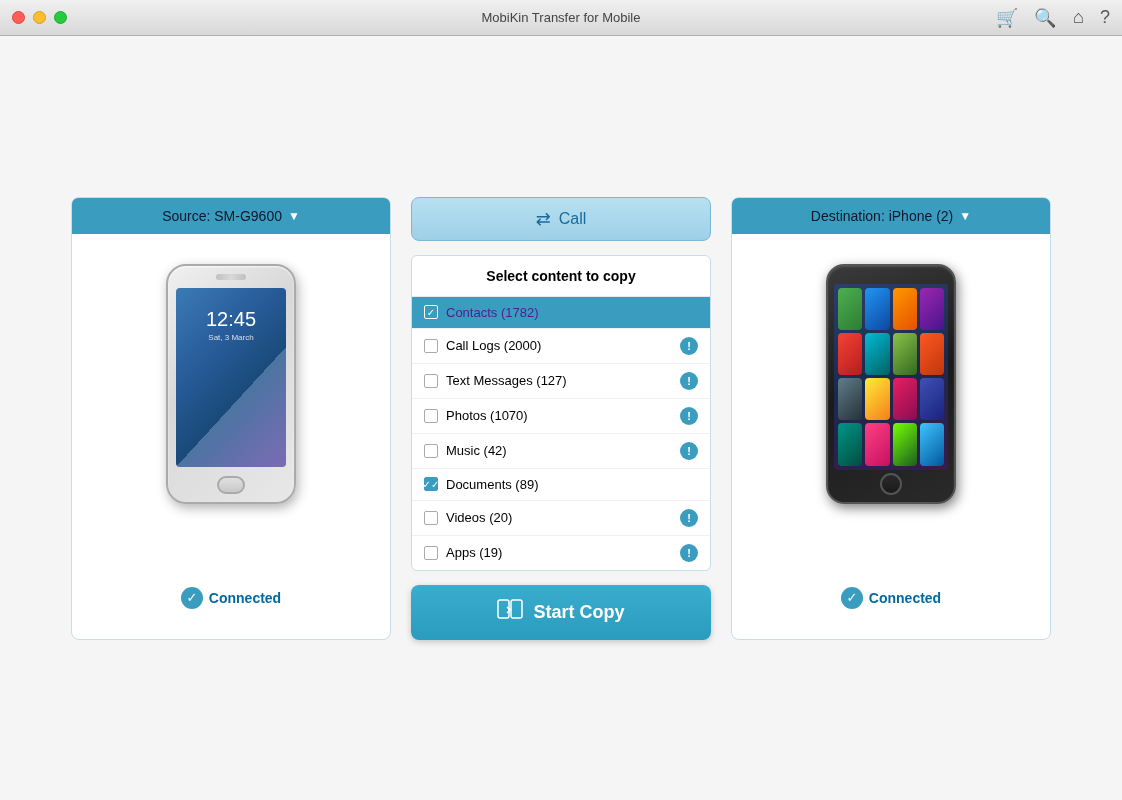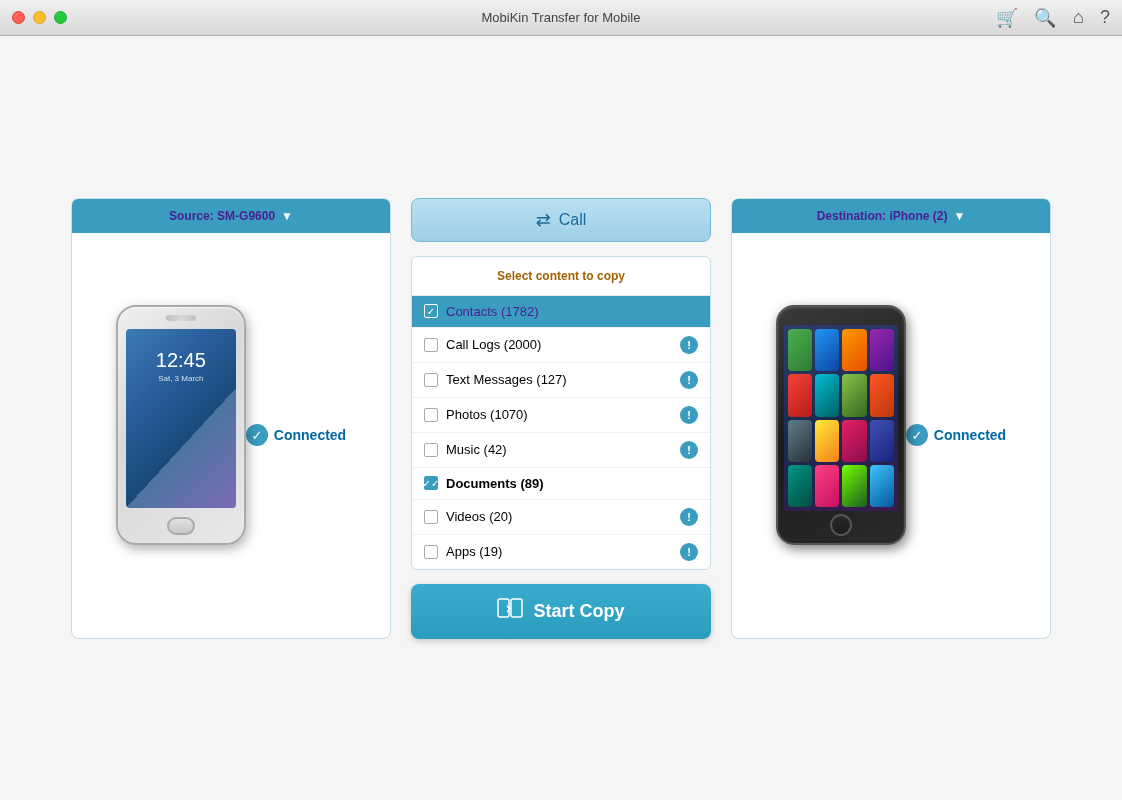--- a/index.html
+++ b/index.html
@@ -92,35 +92,35 @@
       background: #3a9dbf;
       width: 100%;
       border-radius: 6px 6px 0 0;
       padding: 10px 16px;
       display: flex;
       align-items: center;
       justify-content: center;
     }
 
     .device-header-text {
-      color: #4c1d95;
-      font-size: 12px;
-      font-weight: 700;
+      color: #0f172a;
+      font-size: 14px;
+      font-weight: 400;
     }
 
     .device-header-arrow {
       color: white;
       font-size: 12px;
       margin-left: 6px;
     }
 
     .device-body {
       flex: 1;
       display: flex;
-      flex-direction: row;
+      flex-direction: column;
       align-items: center;
       justify-content: space-between;
       padding: 30px 20px;
     }
 
     
     .android-phone {
       width: 130px;
       height: 240px;
       position: relative;
@@ -338,23 +338,23 @@
       background: white;
       border: 1.5px solid #c8dde8;
       border-radius: 6px;
       width: 100%;
       overflow: hidden;
     }
 
     .content-selector-title {
       text-align: center;
       padding: 12px;
-      font-size: 12px;
+      font-size: 14px;
       font-weight: 600;
-      color: #a16207;
+      color: #000000;
       border-bottom: 1px solid #e8e8e8;
     }
 
     .content-list {
       list-style: none;
       max-height: 310px;
       overflow-y: auto;
     }
 
     .content-item {
@@ -546,21 +546,21 @@
           </li>
 
           <li class="content-item">
             <div class="content-item-checkbox"></div>
             <span class="content-item-label">Music (42)</span>
             <div class="warning-icon">!</div>
           </li>
 
           <li class="content-item">
             <div class="content-item-checkbox checked" style="background:#3a9dbf;border-color:#3a9dbf;color:white;font-size:10px;display:flex;align-items:center;justify-content:center;">✓</div>
-            <span class="content-item-label" style="font-weight:700;">Documents (89)</span>
+            <span class="content-item-label" style="font-weight:400;">Documents (89)</span>
           </li>
 
           <li class="content-item">
             <div class="content-item-checkbox"></div>
             <span class="content-item-label">Videos (20)</span>
             <div class="warning-icon">!</div>
           </li>
 
           <li class="content-item">
             <div class="content-item-checkbox"></div>

